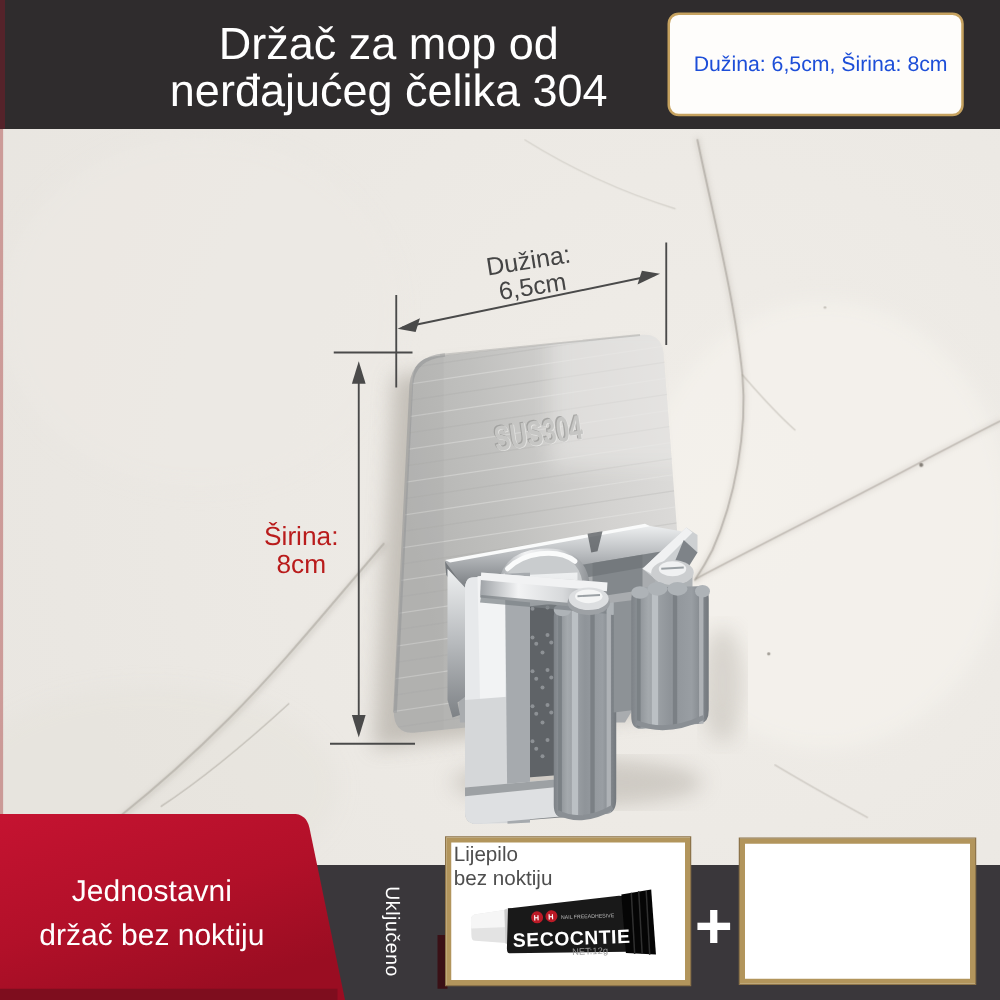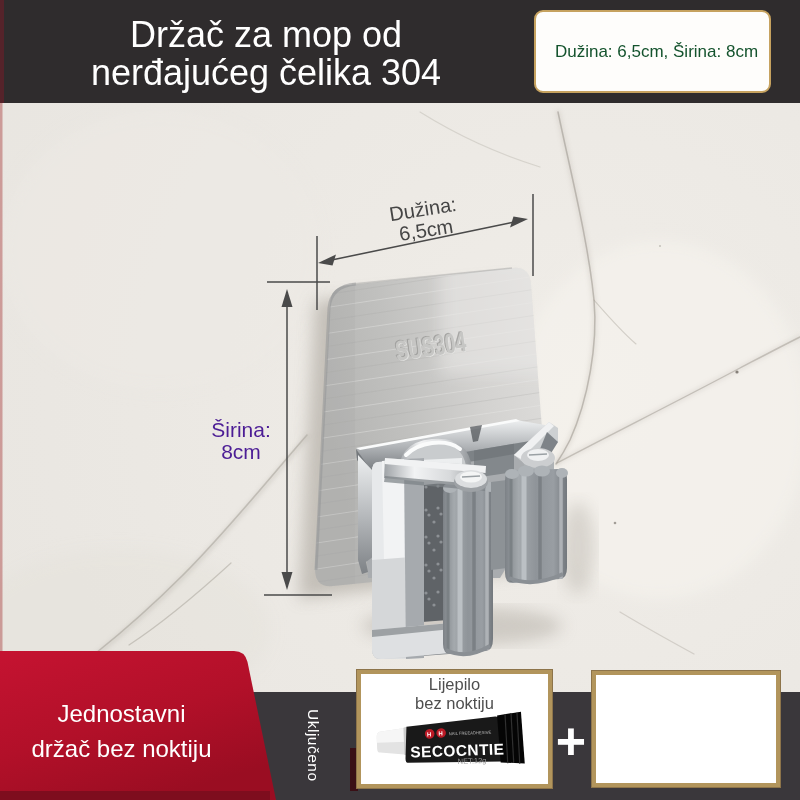--- a/index.html
+++ b/index.html
@@ -275,36 +275,36 @@
     <rect x="0" y="103" width="2.5" height="549" fill="#b05050" opacity="0.5"></rect>
 
     <rect x="0" y="692" width="800" height="108" fill="#3a373b"></rect>
     <path d="M350,748 L358,748 L358,791 L350,791 Z" fill="#3a1016"></path>
     <path d="M0,651 L234,651 Q245,651 247.5,662 L276,800 L0,800 Z" fill="url(#redg)"></path>
     <rect x="0" y="791" width="270" height="9" fill="#7e0d1e"></rect>
   </svg>
 
   <div class="abs" style="left:0;top:0;width:800px;height:103px;background:#2f2c2d;"></div>
   <div class="abs" style="left:0;top:0;width:4px;height:103px;background:#55232a;"></div>
-  <div class="abs" style="left:0;top:16px;width:532px;text-align:center;color:#fff;font-size:36px;line-height:38px;">Držač za mop od<br>nerđajućeg čelika 304</div>
+  <div class="abs" style="left:0;top:16px;width:532px;text-align:center;color:#fff;font-size:36px;line-height:38px;padding-left:45px;">Držač za mop od<br>nerđajućeg čelika 304</div>
 
   <div class="abs" style="left:534px;top:10px;width:237px;height:83px;background:#fefdfb;border:2px solid #c6a25f;border-radius:9px;box-sizing:border-box;"></div>
-  <div class="abs" style="left:534px;top:10px;width:245px;height:83px;display:flex;align-items:center;justify-content:center;color:#14532d;font-size:17px;">Dužina: 6,5cm, Širina: 8cm</div>
+  <div class="abs" style="left:534px;top:10px;width:245px;height:83px;display:flex;align-items:center;justify-content:center;color:#1d4ed8;font-size:17px;">Dužina: 6,5cm, Širina: 8cm</div>
 
   <div class="abs" style="left:352px;top:199px;width:145px;text-align:center;color:#454545;font-size:20px;line-height:21px;transform:rotate(-9deg);">Dužina:<br>6,5cm</div>
-  <div class="abs" style="left:191px;top:419px;width:100px;text-align:center;color:#4c1d95;font-size:21px;line-height:22px;">Širina:<br>8cm</div>
+  <div class="abs" style="left:191px;top:419px;width:100px;text-align:center;color:#b91c1c;font-size:21px;line-height:22px;">Širina:<br>8cm</div>
 
   <div class="abs" style="left:0;top:697px;width:243px;text-align:center;color:#fff;font-size:24px;line-height:34.5px;">Jednostavni<br>držač bez noktiju</div>
 
   <div class="abs" style="left:322px;top:709px;width:80px;height:17px;color:#fff;font-size:15.5px;letter-spacing:0.5px;transform:rotate(90deg);transform-origin:left top;">Uključeno</div>
 
   <div class="abs" style="left:551px;top:711px;width:40px;height:56px;color:#fff;font-size:52px;font-weight:bold;text-align:center;">+</div>
 
   <div class="abs" style="left:357px;top:670px;width:195px;height:118px;background:#fff;border:4px solid #b2955c;box-sizing:border-box;box-shadow:0 0 0 1px #8d744a;"></div>
-  <div class="abs" style="left:363px;top:675px;width:183px;text-align:center;color:#4e4e4e;font-size:16.5px;line-height:18.5px;">Lijepilo<br>bez noktiju</div>
+  <div class="abs" style="left:363px;top:675px;width:183px;text-align:left;color:#4e4e4e;font-size:16.5px;line-height:18.5px;">Lijepilo<br>bez noktiju</div>
 
   <svg class="abs" style="left:360px;top:668px" width="190" height="116" viewBox="0 0 190 116">
     <g transform="rotate(-2 95 75)">
       <path d="M20,61 Q17,62 17,66 L17,78 Q17,82 20,82 L47,85 L47,58 Z" fill="#e3e3e3"></path>
       <path d="M20,61 Q17,62 17,66 L17,72 L47,72 L47,58 Z" fill="#f6f6f6"></path>
       <path d="M44,58 L47,57 L47,86 L44,85 Z" fill="#cccccc"></path>
       <path d="M47,57 L136,50 Q140,50 140,52 L141,95 L47,93 Q45,93 45,89 Z" fill="#191919"></path>
       <path d="M138,49 L162,46 L164,98 L140,96 Z" fill="#050505"></path>
       <g stroke="#303030" stroke-width="1.2">
         <line x1="146" y1="48" x2="147" y2="97"></line>

